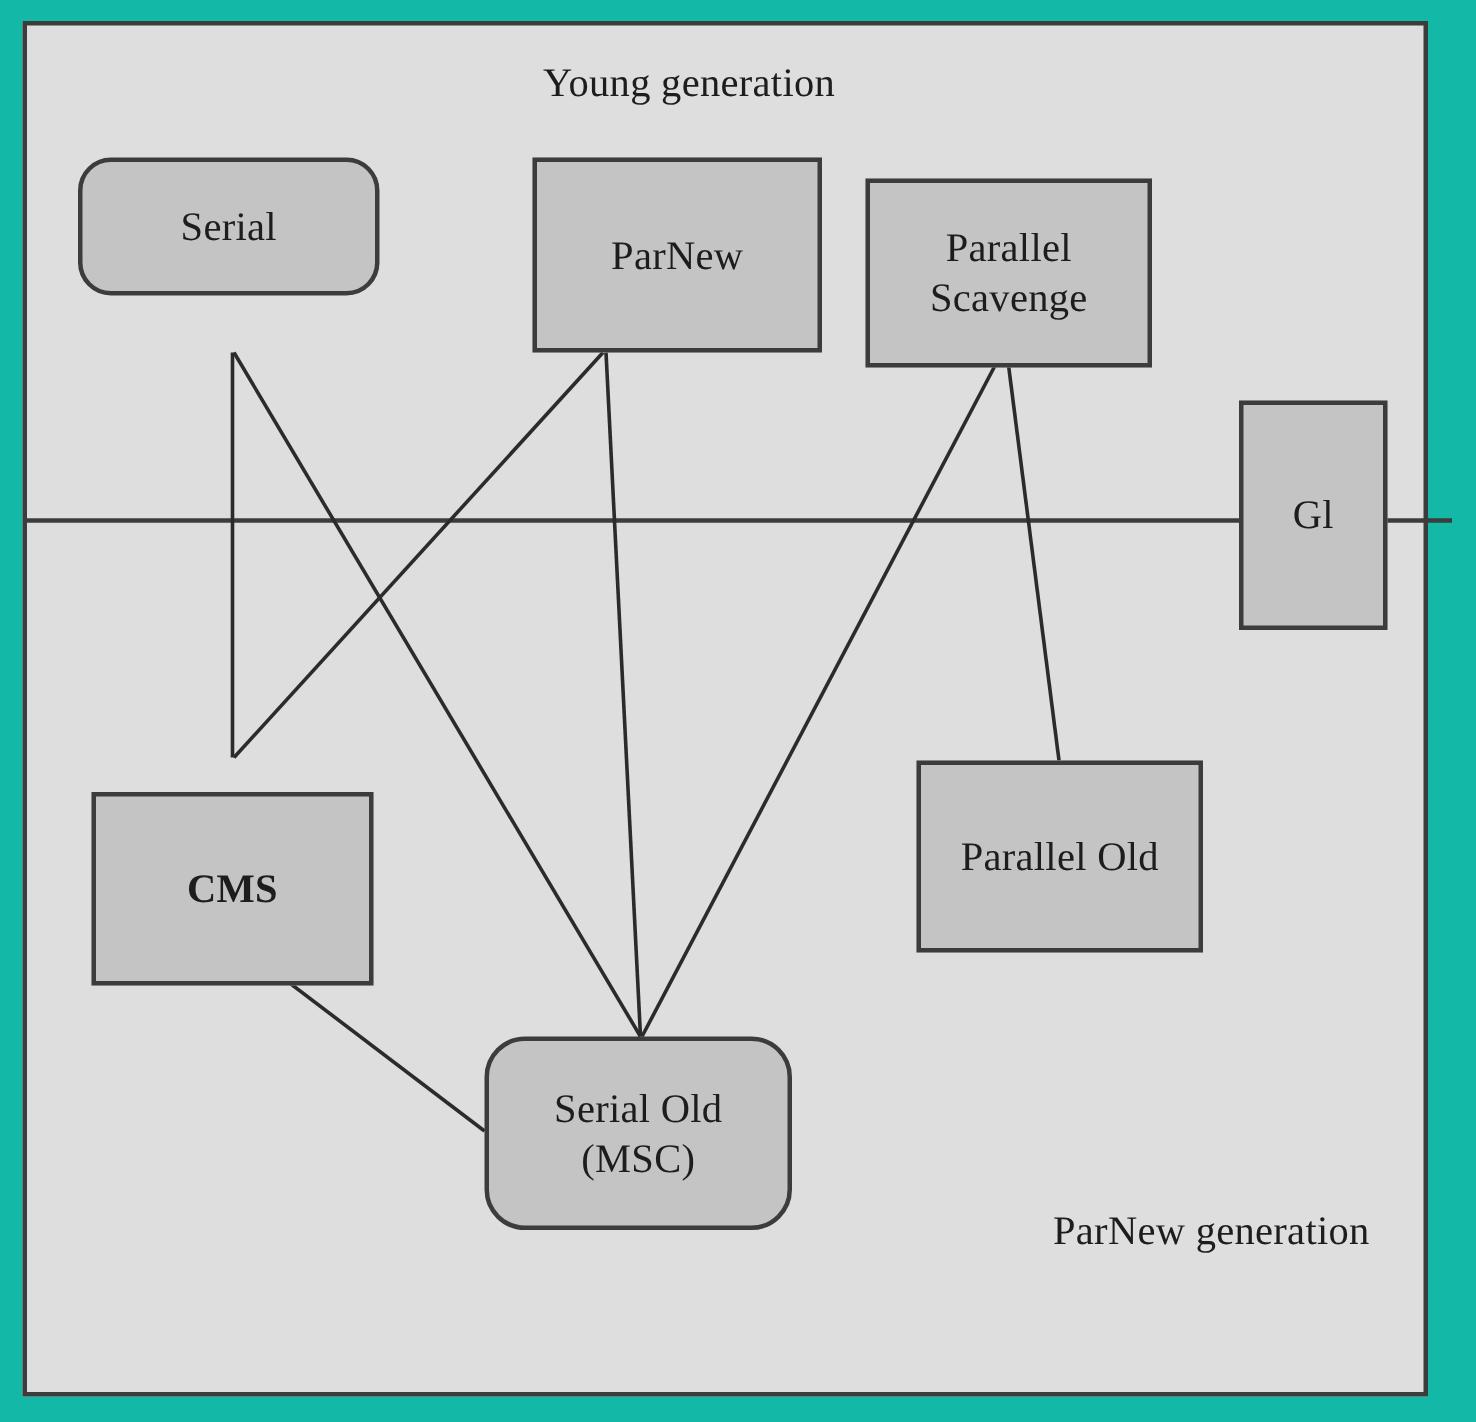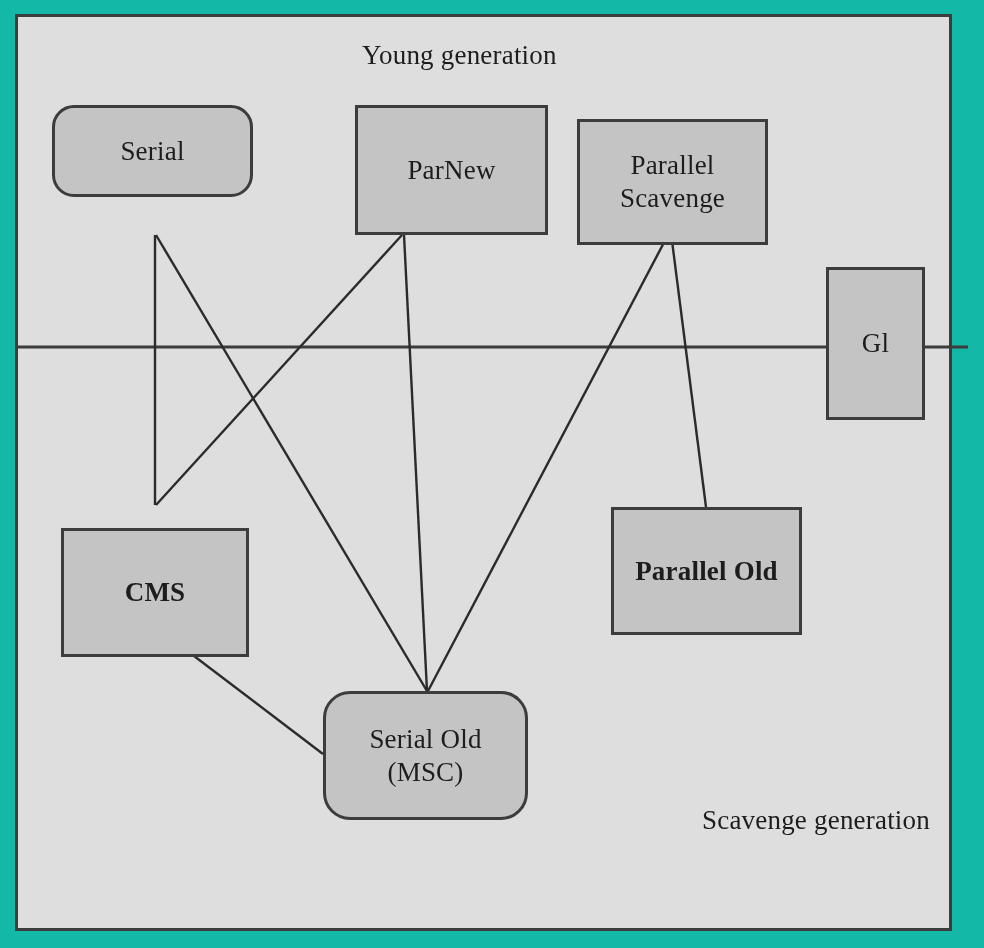--- a/index.html
+++ b/index.html
@@ -76,21 +76,21 @@
 
     <line x1="669" y1="233" x2="428" y2="691" stroke="#2b2b2b" stroke-width="2.4"></line>
 
     <line x1="671" y1="233" x2="706" y2="507" stroke="#2b2b2b" stroke-width="2.4"></line>
 
     <line x1="165" y1="634" x2="323" y2="754" stroke="#2b2b2b" stroke-width="2.4"></line>
   </svg>
 
   <div class="region-label" style="left:362px; top:40px;">Young generation</div>
 
-  <div class="region-label" style="left:702px; top:805px;">Scavenge generation</div>
+  <div class="region-label" style="left:702px; top:805px;">ParNew generation</div>
 
   <div class="gc-box" style="left:52px; top:105px; width:201px; height:92px;border-radius:22px;">
     <span>Serial</span>
   </div>
 
   <div class="gc-box" style="left:307px; top:105px; width:193px; height:130px;margin-left:48px;">
     <span>ParNew</span>
   </div>
 
   <div class="gc-box" style="left:577px; top:107px; width:191px; height:126px;margin-top:12px;">
@@ -101,21 +101,21 @@
   </div>
 
   <div class="gc-box" style="left:826px; top:267px; width:99px; height:153px;">
     <span>Gl</span>
   </div>
 
   <div class="gc-box" style="left:61px; top:528px; width:188px; height:129px;font-weight:bold;">
     <span>CMS</span>
   </div>
 
-  <div class="gc-box" style="left:611px; top:507px; width:191px; height:128px;font-weight:bold;">
+  <div class="gc-box" style="left:611px; top:507px; width:191px; height:128px;">
     <span>Parallel Old</span>
   </div>
 
   <div class="gc-box" style="left:323px; top:691px; width:205px; height:129px;border-radius:27px;">
     <span>
       <span>Serial Old</span><br>
       <span>(MSC)</span>
     </span>
   </div>
 

